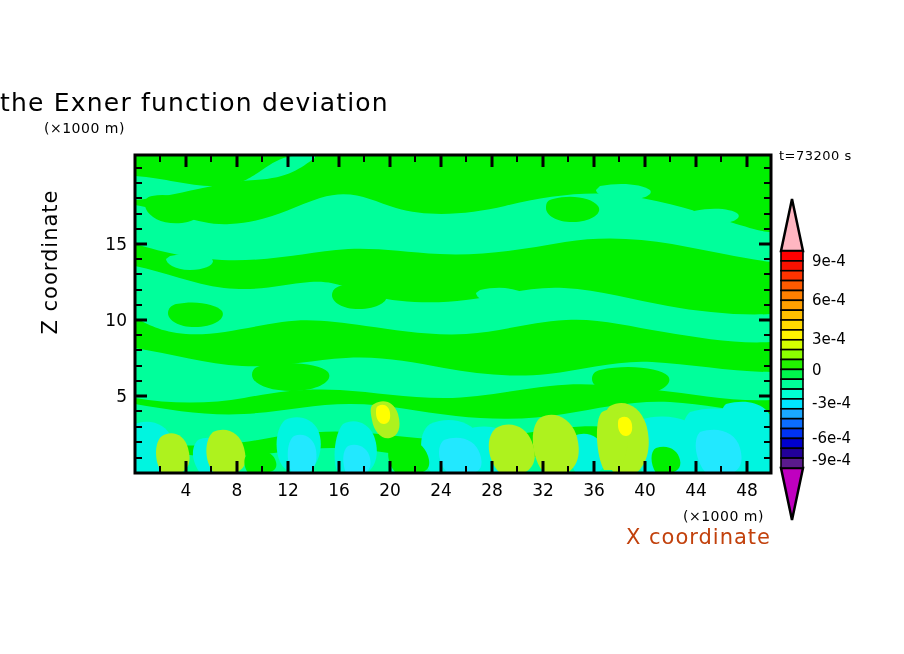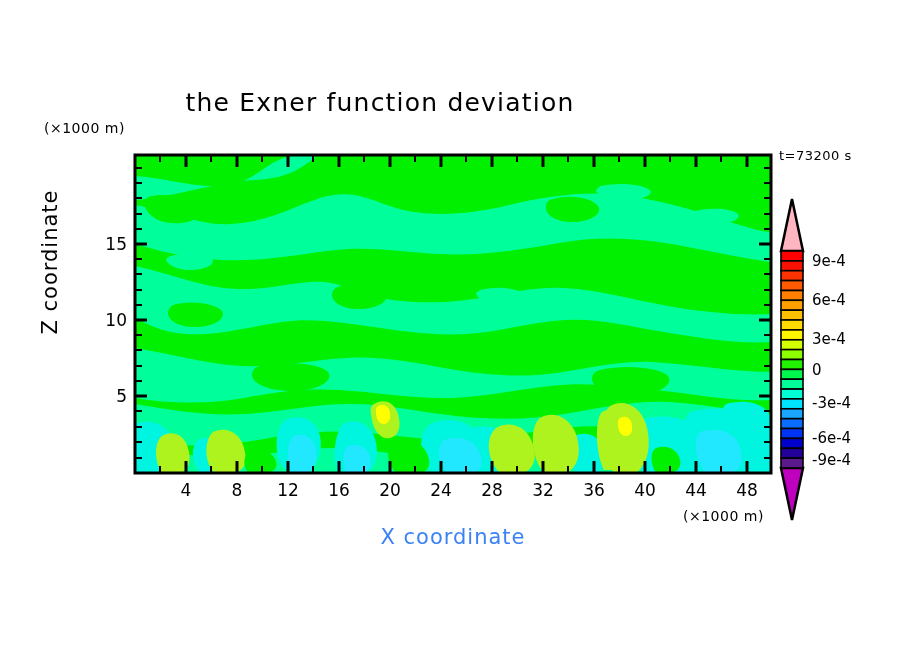--- a/index.html
+++ b/index.html
@@ -13,21 +13,20 @@
     height: 654px;
     background: #ffffff;
     font-family: "DejaVu Sans", sans-serif;
     overflow: hidden;
   }
   .title {
     position: absolute;
     left: 0;
     top: 88px;
     width: 760px;
-    text-align: center;
     font-size: 25px;
     color: #000000;
     letter-spacing: 1.2px;
     font-weight: 400;
     white-space: nowrap;
   }
   .units-top-left {
     position: absolute;
     left: 44px;
     top: 120px;
@@ -63,24 +62,24 @@
     color: #000000;
     transform: rotate(-90deg);
     transform-origin: center center;
     white-space: nowrap;
   }
   .xlabel {
     position: absolute;
     left: 135px;
     top: 525px;
     width: 636px;
-    text-align: center;
+    text-align: right;
     font-size: 21px;
     letter-spacing: 1px;
-    color: #3b82f6;
+    color: #c2410c;
   }
   #plot-svg {
     position: absolute;
     left: 0;
     top: 0;
   }
   .tick-text {
     font-family: "DejaVu Sans", sans-serif;
     font-size: 17px;
     fill: #000000;

